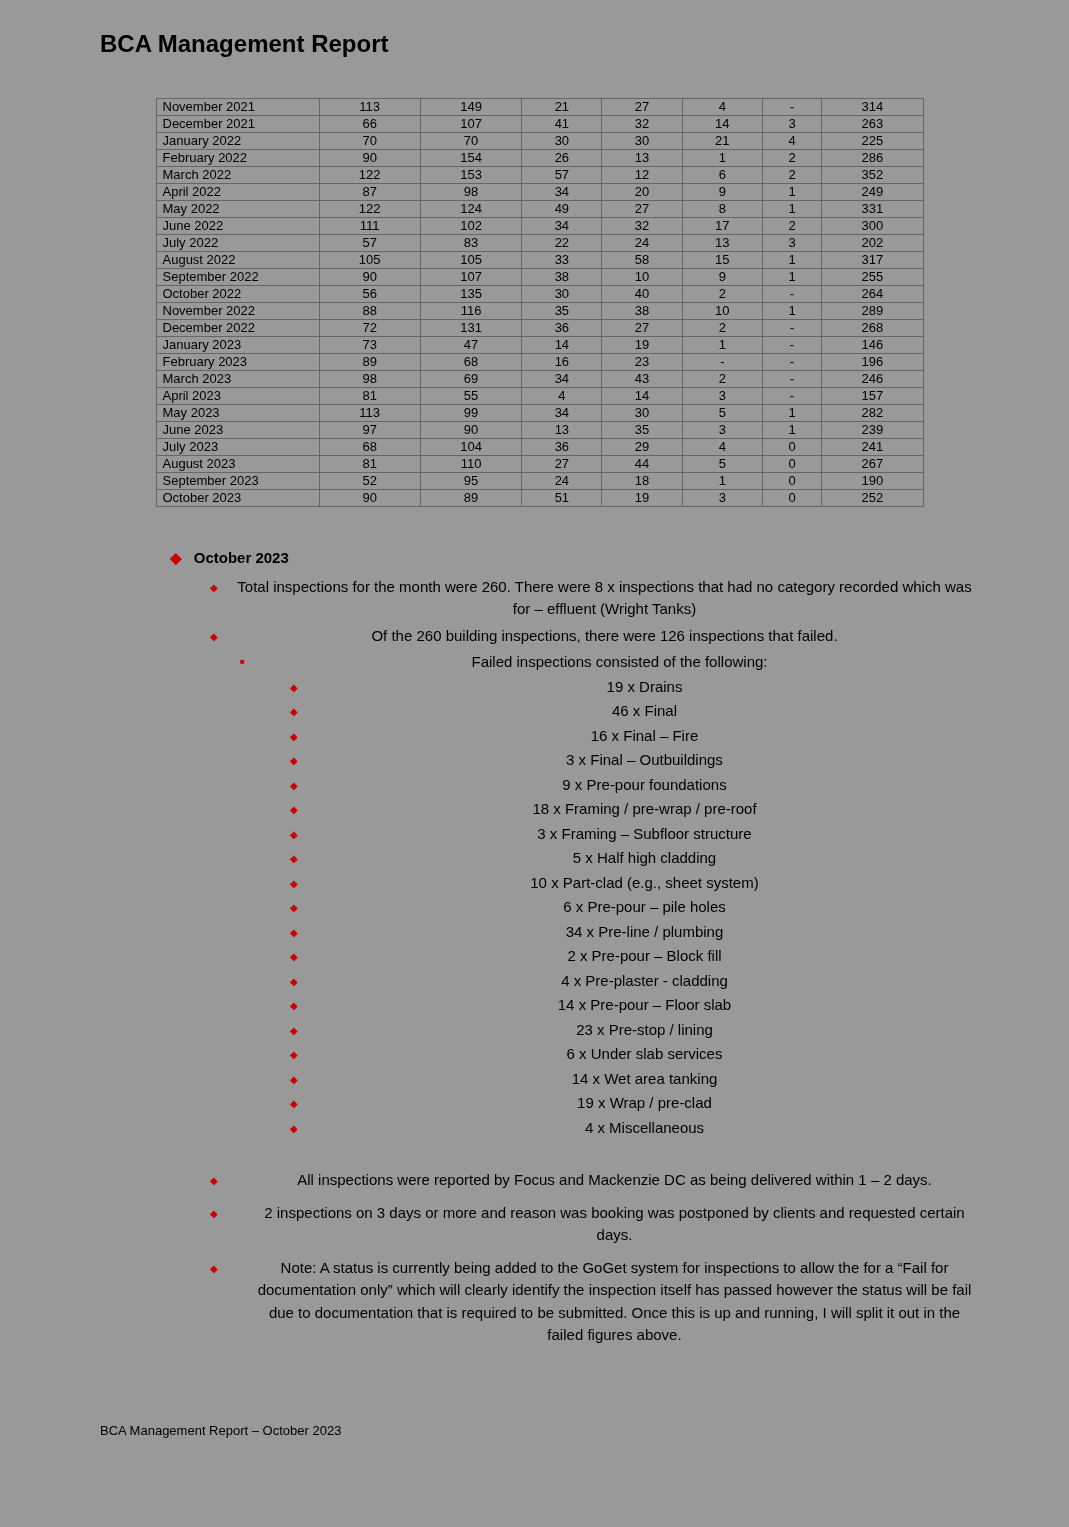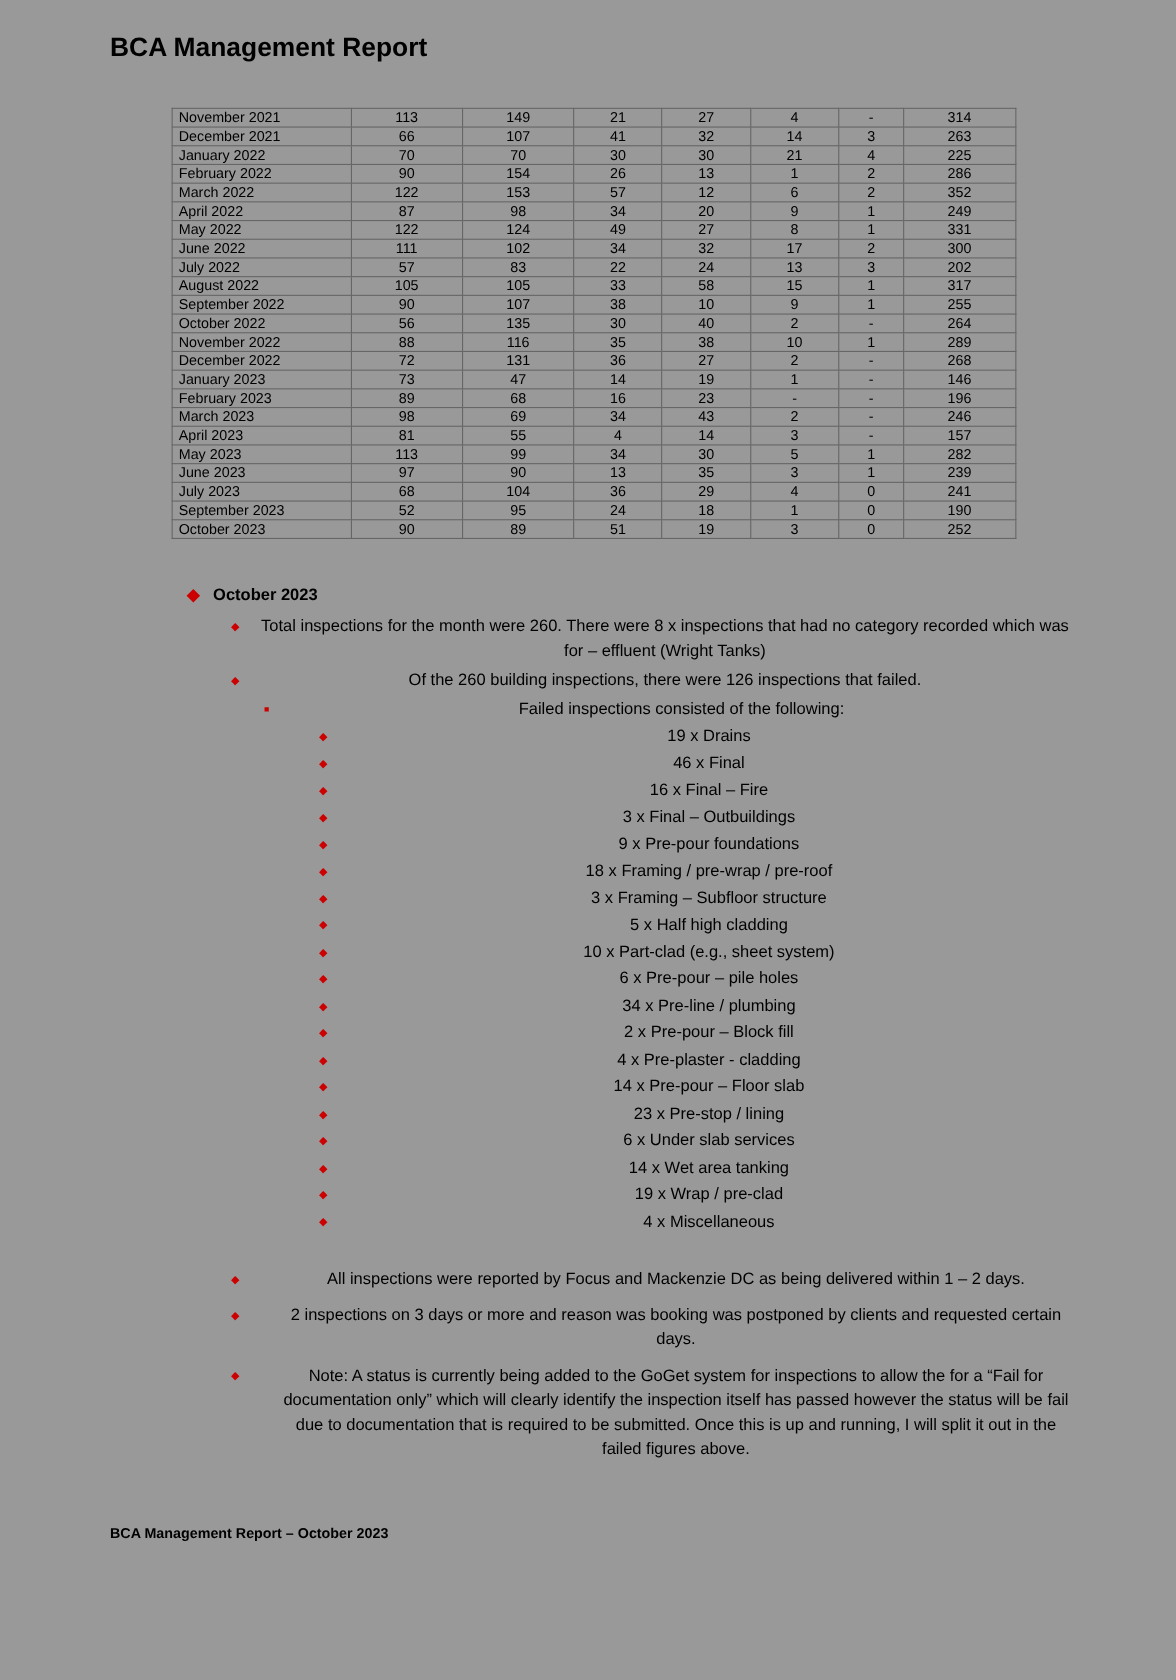--- a/index.html
+++ b/index.html
@@ -116,24 +116,23 @@
   }
   .notes li::before {
     content: "◆";
     color: #c00;
     position: absolute;
     left: 0;
     font-size: 10px;
     top: 4px;
   }
   .footer {
-    margin-top: 56px;
+    margin-top: 76px;
     font-size: 13px;
     margin-left: 0px;
-    font-weight: bold;
   }
   ul { padding: 0; margin: 0; text-align: center; }
 </style>
 </head>
 <body>
 
 <div class="page">
 
   <div class="title">BCA Management Report</div>
 
@@ -341,20 +340,30 @@
         </tr>
         <tr>
           <td>July 2023</td>
           <td>68</td>
           <td>104</td>
           <td>36</td>
           <td>29</td>
           <td>4</td>
           <td>0</td>
           <td>241</td>
+        </tr>
+        <tr>
+          <td>August 2023</td>
+          <td>81</td>
+          <td>110</td>
+          <td>27</td>
+          <td>44</td>
+          <td>5</td>
+          <td>0</td>
+          <td>267</td>
         </tr>
         <tr>
           <td>September 2023</td>
           <td>52</td>
           <td>95</td>
           <td>24</td>
           <td>18</td>
           <td>1</td>
           <td>0</td>
           <td>190</td>

